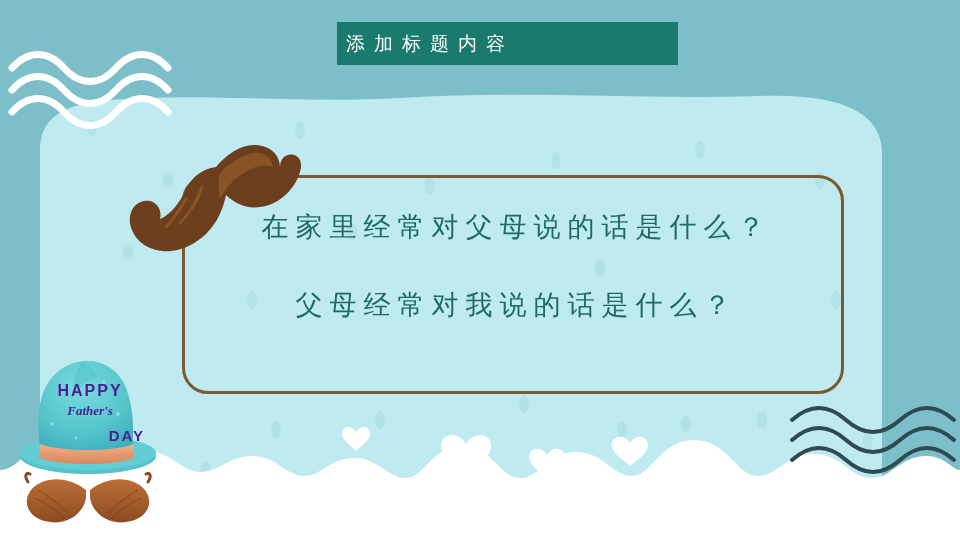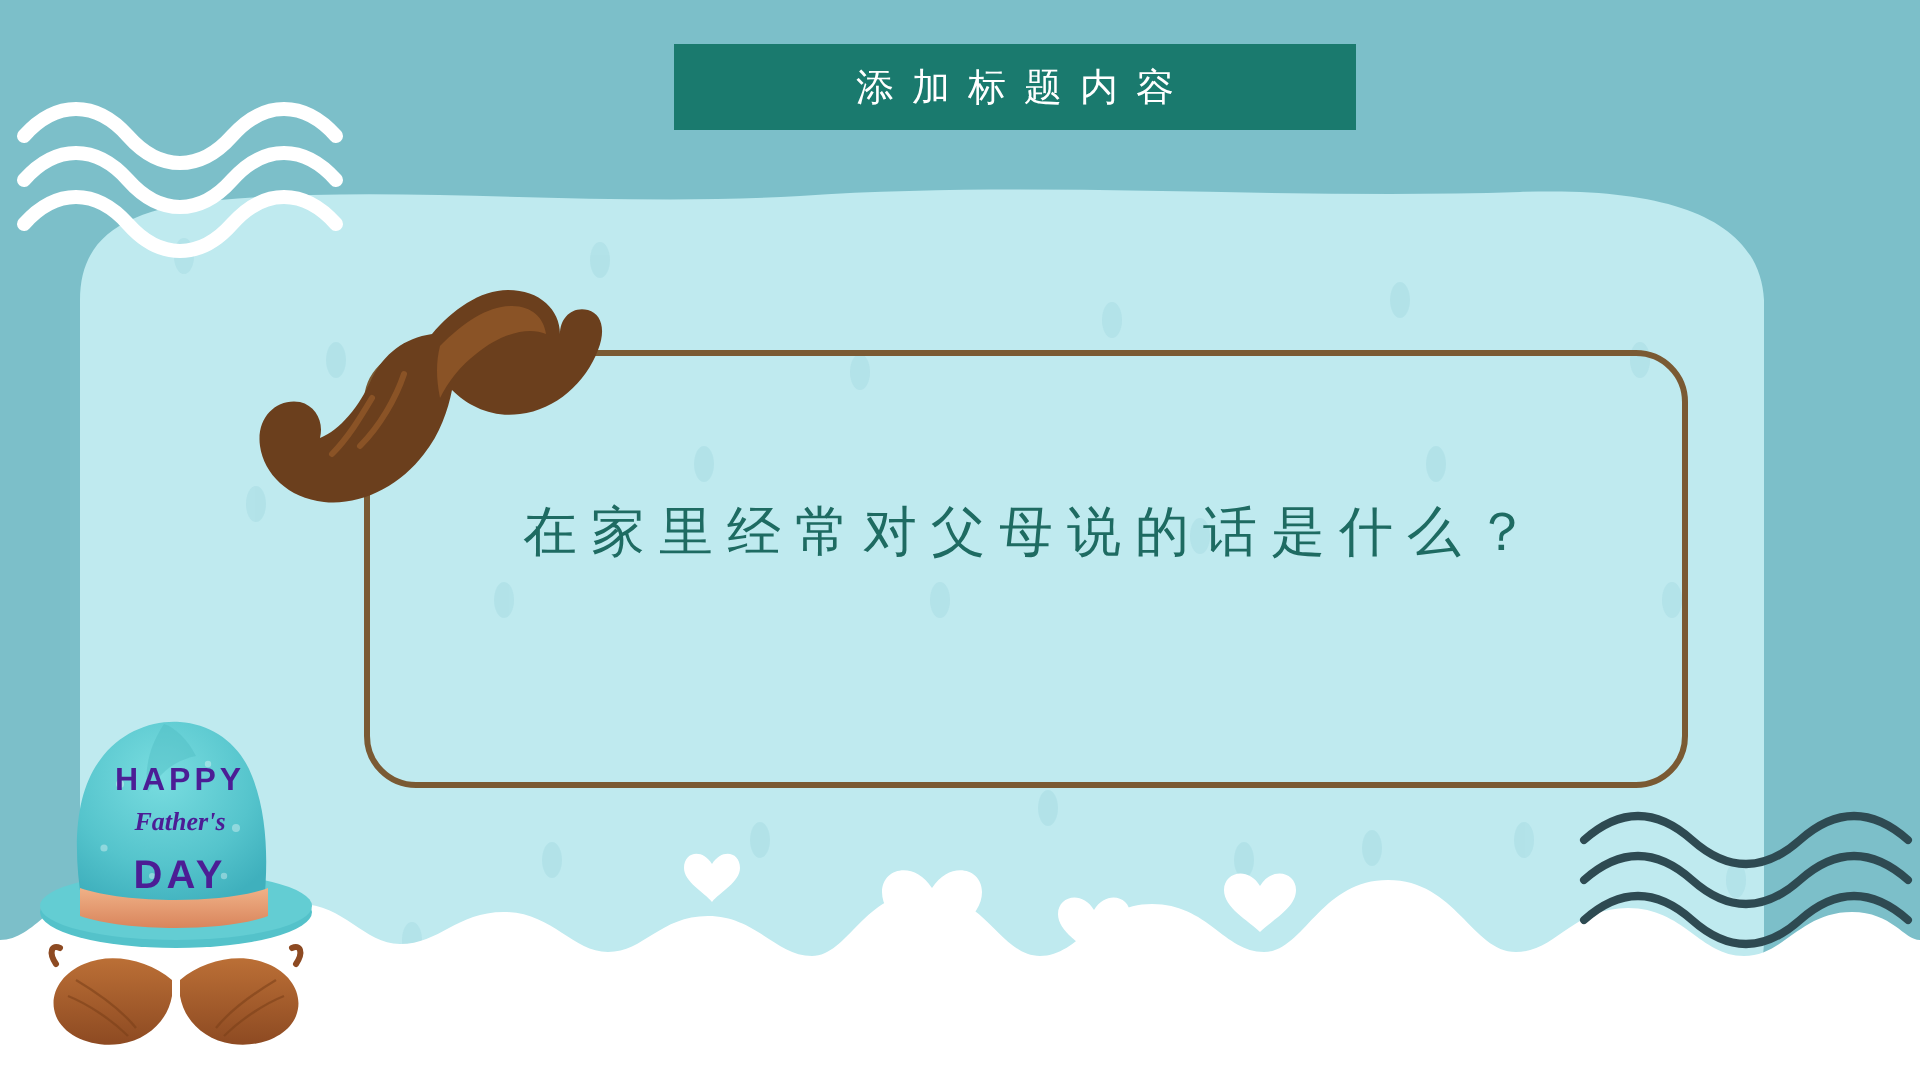--- a/index.html
+++ b/index.html
@@ -11,21 +11,21 @@
     background:#7cbfc9;
     font-family:"Liberation Sans","DejaVu Sans",sans-serif;
   }
   .layer{position:absolute;top:0;left:0;width:960px;height:540px;}
   svg.layer{display:block;}
 
   
   .title-banner{
     position:absolute;left:337px;top:22px;width:341px;height:43px;
     background:#1a7a6e;
-    display:flex;align-items:center;justify-content:center;
+    display:flex;align-items:center;justify-content:flex-start;
     z-index:40;
   }
   .title-banner .title-text{
     color:#ffffff;
     font-size:19px;
     letter-spacing:9px;
     text-indent:9px;
     font-weight:400;
     white-space:nowrap;
     font-family:"DejaVu Sans","Liberation Sans",sans-serif;
@@ -68,22 +68,22 @@
     z-index:36;
   }
   .hat-text{
     position:absolute;z-index:37;color:#4c1d95;text-align:center;
     width:110px;left:35px;pointer-events:none;
   }
   .hat-happy{top:382px;font-size:16px;font-weight:bold;letter-spacing:2px;
     font-family:"Liberation Sans",sans-serif;}
   .hat-fathers{top:403px;font-size:13px;font-style:italic;font-weight:bold;
     letter-spacing:0px;font-family:"Liberation Serif",serif;}
-  .hat-day{top:427px;font-size:20px;font-weight:bold;letter-spacing:2px;
-    font-family:"Liberation Sans",sans-serif;}
+  .hat-day{top:427px;font-size:15px;font-weight:bold;letter-spacing:2px;
+    font-family:"Liberation Sans",sans-serif;text-align:right;}
 </style>
 </head>
 <body>
 
 <div class="slide">
 
   <svg class="layer" viewBox="0 0 960 540" xmlns="http://www.w3.org/2000/svg">
     <defs>
       <clipPath id="blobClip">
         <path d="M 40,150
@@ -194,20 +194,21 @@
              C 64,34 74,26 88,24 Z"></path>
     <path fill="#8a5326" d="M92,30 C104,18 116,10 128,10 C138,10 144,16 145,24
              C 136,20 122,24 110,34 C 102,40 96,48 92,56
              C 90,46 90,38 92,30 Z"></path>
     <path fill="none" stroke="#8a5326" stroke-width="3" stroke-linecap="round" d="M58,56 C 52,66 46,76 38,84"></path>
     <path fill="none" stroke="#8a5326" stroke-width="3" stroke-linecap="round" d="M74,44 C 70,56 62,70 52,80"></path>
   </svg>
 
   <div class="questions">
     <div class="q-line">在家里经常对父母说的话是什么？</div>
+    <div class="q-line">父母经常对我说的话是什么？</div>
   </div>
 
   <svg class="hat-art" viewBox="0 0 160 188" xmlns="http://www.w3.org/2000/svg">
     <defs>
       <radialGradient id="hatG" cx="45%" cy="30%" r="75%">
         <stop offset="0%" stop-color="#79dde0"></stop>
         <stop offset="65%" stop-color="#55c4cc"></stop>
         <stop offset="100%" stop-color="#3fb0bd"></stop>
       </radialGradient>
       <linearGradient id="bandG" x1="0" y1="0" x2="0" y2="1">

